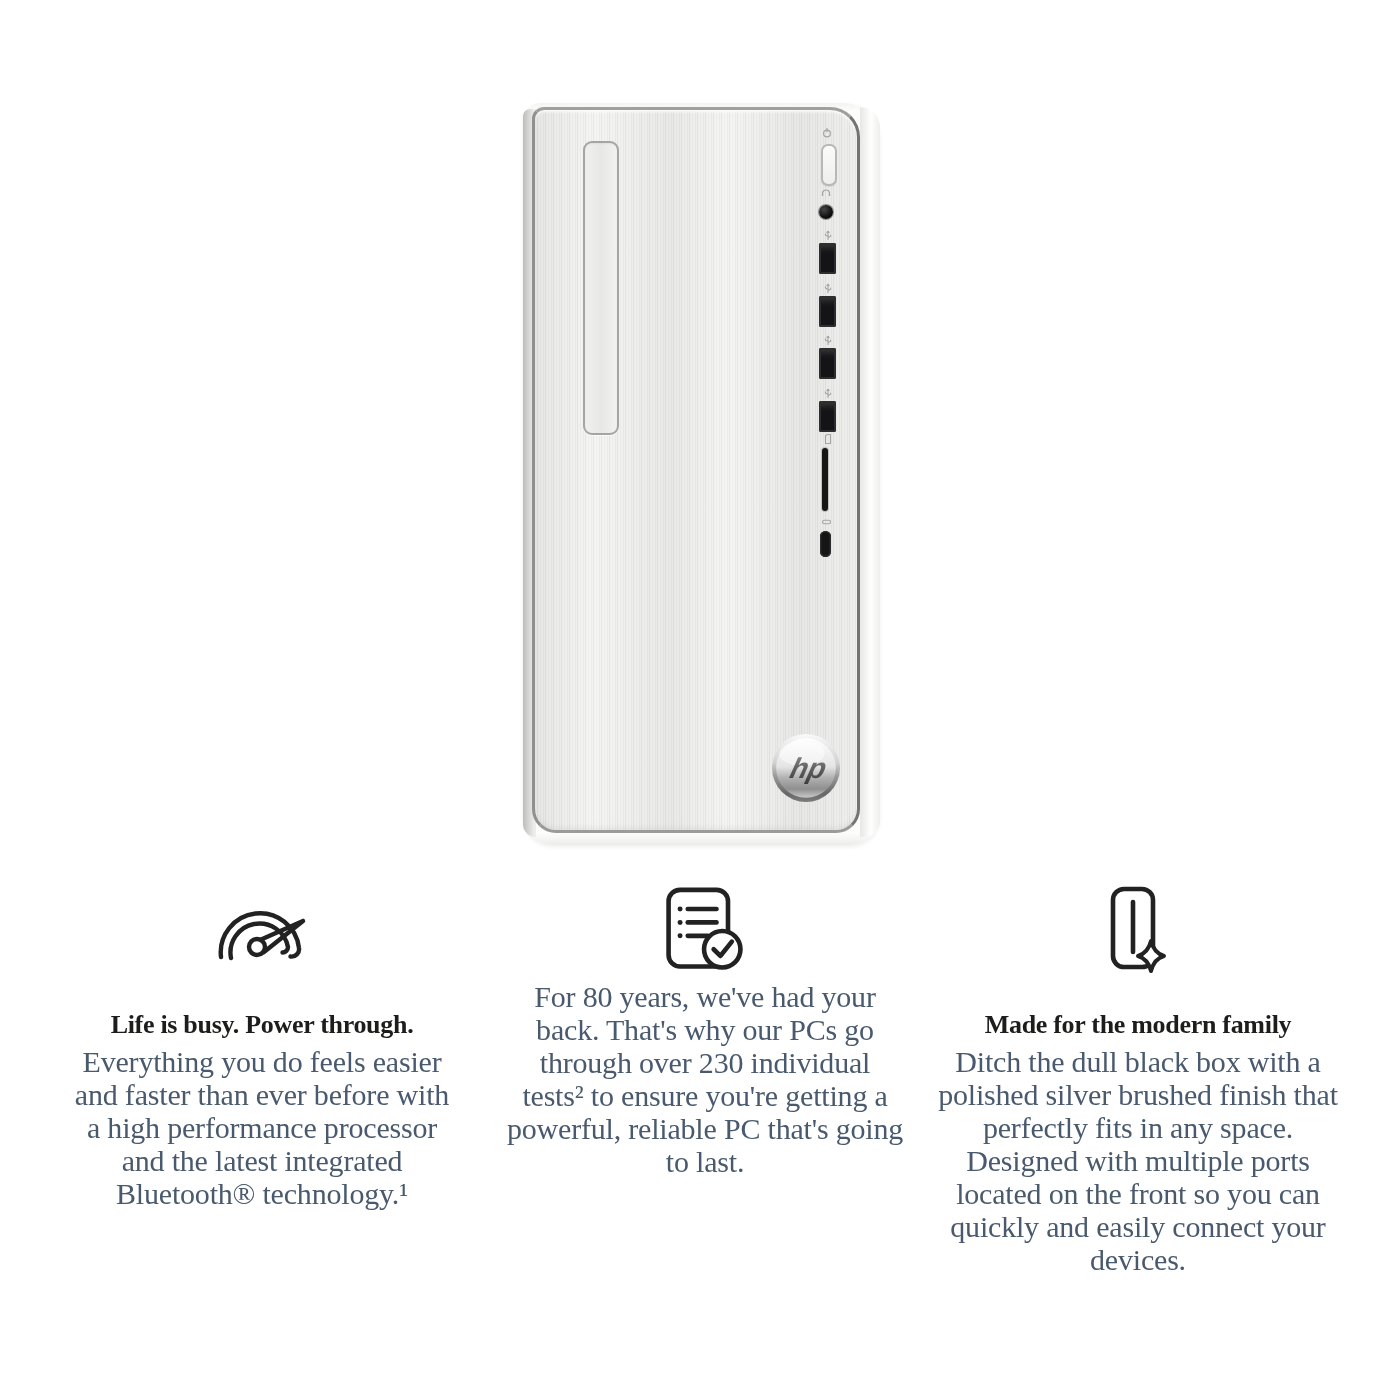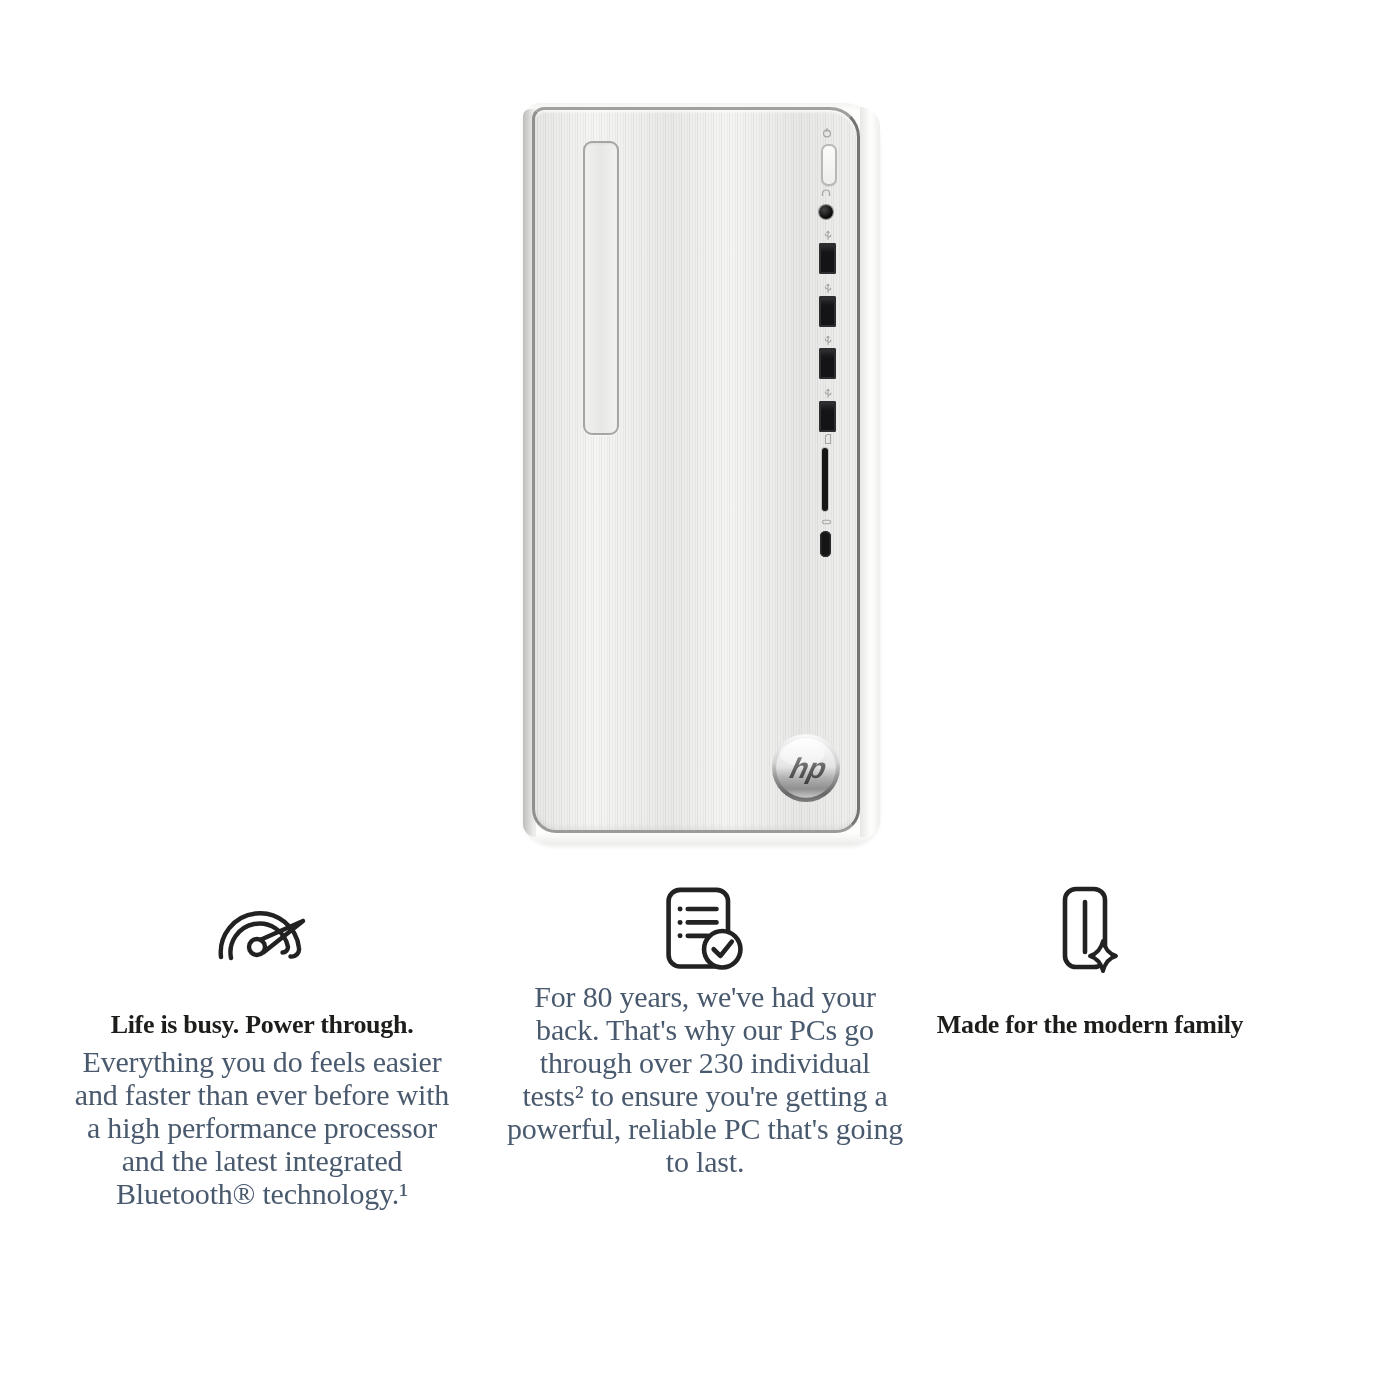--- a/index.html
+++ b/index.html
@@ -39,21 +39,21 @@
   .sd-slot{position:absolute;left:299px;top:345px;width:6px;height:63px;background:#161616;border-radius:3px;
          box-shadow:0 0 0 1px rgba(120,120,118,0.35);}
   .usbc{position:absolute;left:297px;top:428px;width:11px;height:26px;background:#151515;border-radius:5.5px;
          box-shadow:inset 0 0 0 1.5px #2c2c2e;}
   .pico{position:absolute;width:10px;height:12px;opacity:0.85;}
   .pico svg{display:block}
   .hp-logo{position:absolute;left:248px;top:630px;width:70px;height:70px;}
 
   
   .feature{position:absolute;top:884px;width:460px;text-align:center;font-family:Liberation Serif, serif;}
-  .f1{left:32px}.f2{left:475px}.f3{left:860px}
+  .f1{left:32px}.f2{left:475px}.f3{left:908px}
   .feature-icon{height:96px;display:flex;align-items:center;justify-content:center;}
   .feature-title{margin:28px 0 3px 0;font-size:26px;line-height:34px;font-weight:700;color:#1d1d1b;letter-spacing:-0.3px;}
   .feature-body{font-size:30px;line-height:33px;color:#4a5a6e;white-space:pre-line;letter-spacing:-0.2px;}
 </style>
 </head>
 <body>
 
 <div class="canvas">
 
   <div class="tower">
@@ -194,15 +194,22 @@
 
   <div class="feature f3">
     <div class="feature-icon">
       <svg width="62" height="92" viewBox="0 0 62 92" fill="none" stroke="#222222" stroke-width="4.6" stroke-linecap="round" stroke-linejoin="round">
         <rect x="6" y="3" width="40" height="78" rx="11"></rect>
         <path d="M26 16 V 66"></path>
         <path d="M44 55 Q47 67 57 70 Q47 73 44 85 Q41 73 31 70 Q41 67 44 55 Z" fill="#ffffff" stroke-width="4"></path>
       </svg>
     </div>
     <div class="feature-title">Made for the modern family</div>
+    <div class="feature-body">Ditch the dull black box with a
+polished silver brushed finish that
+perfectly fits in any space.
+Designed with multiple ports
+located on the front so you can
+quickly and easily connect your
+devices.</div>
   </div>
 
 </div>
 
 </body></html>

